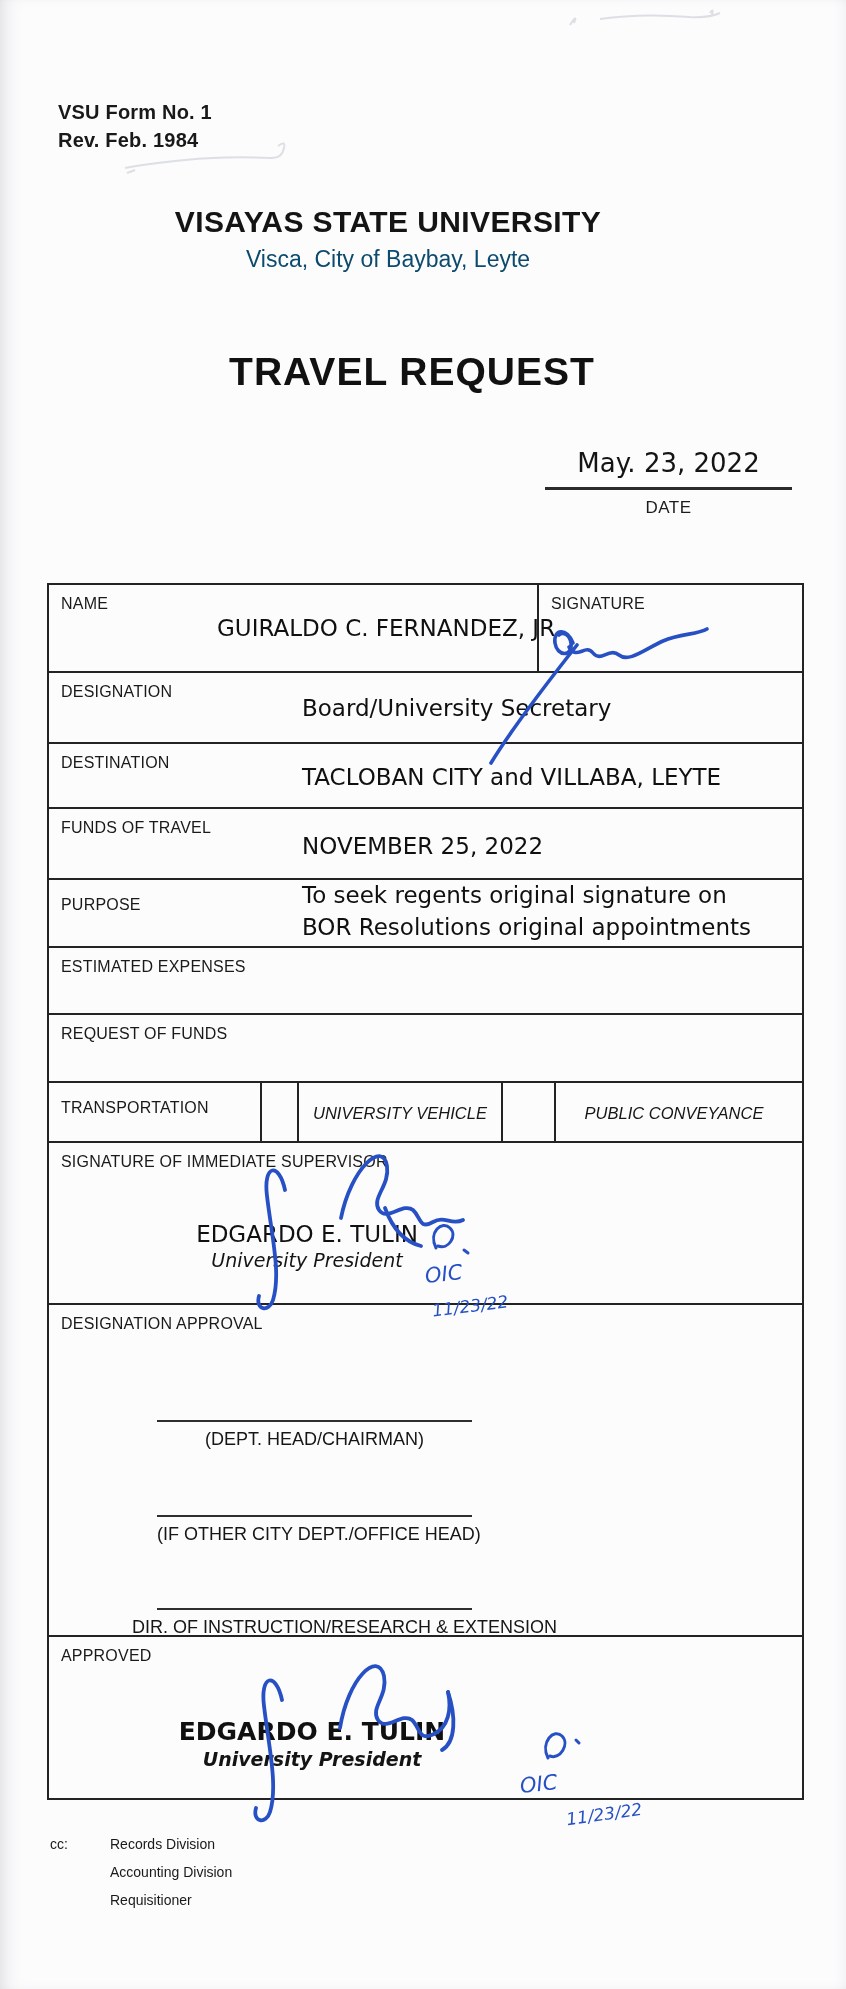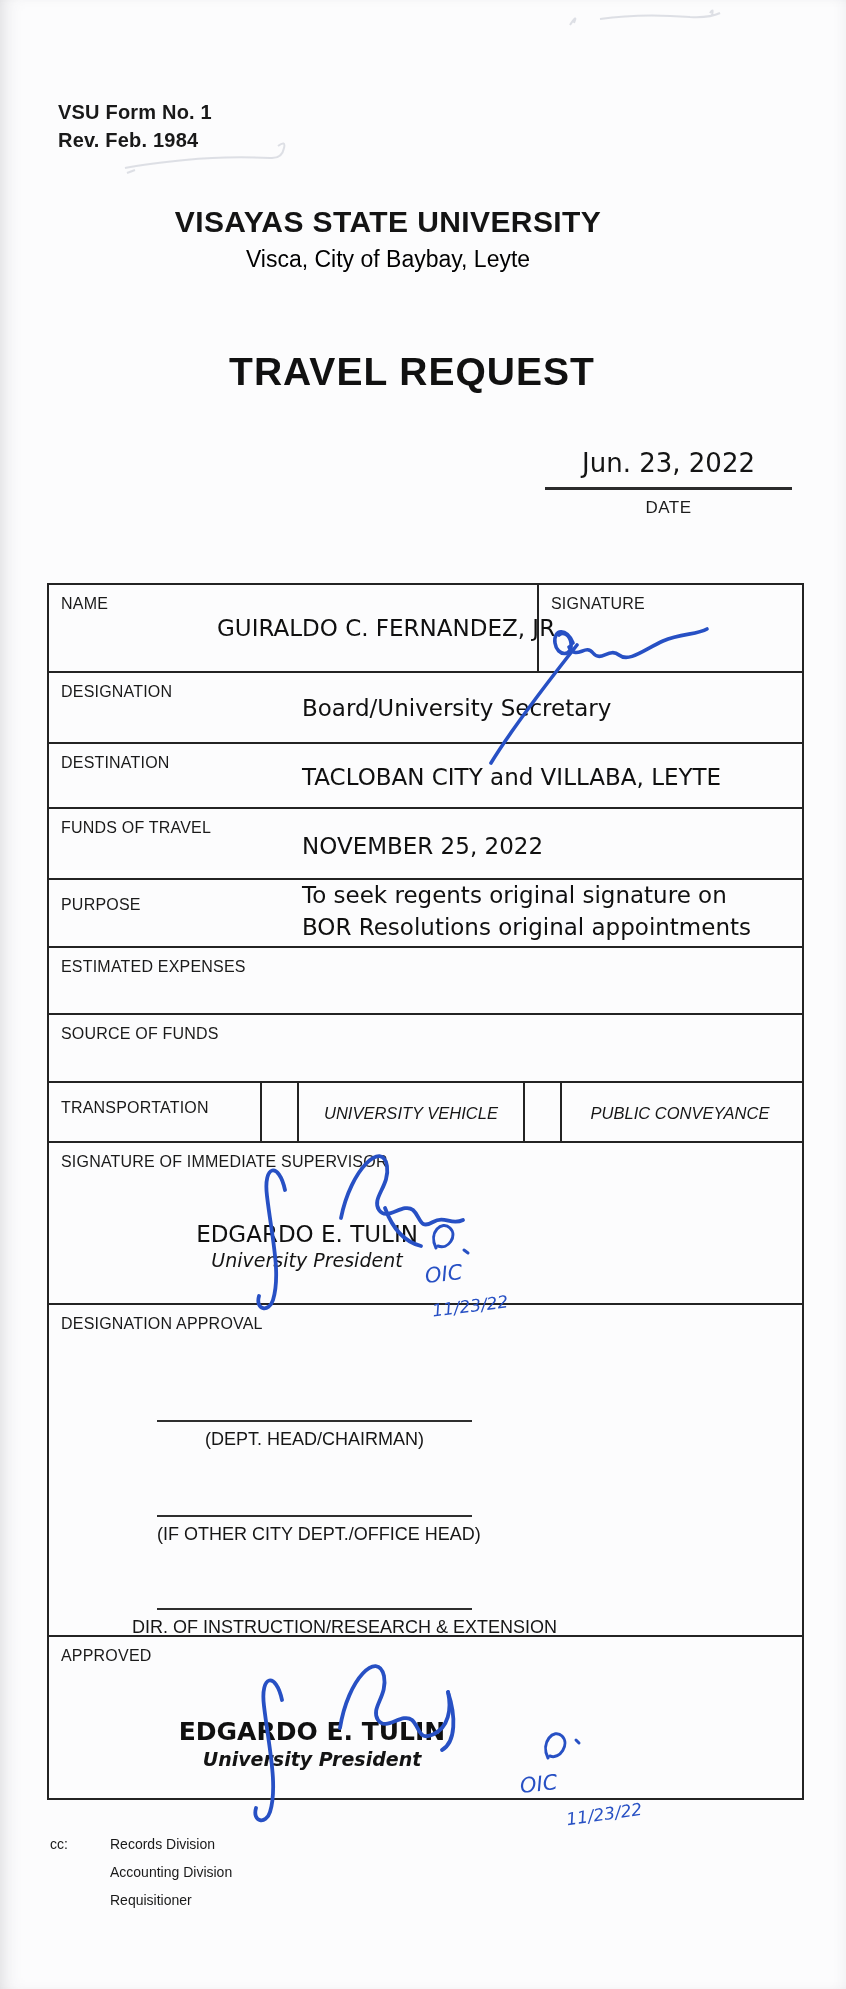--- a/index.html
+++ b/index.html
@@ -6,21 +6,21 @@
   .page{
     position:relative;width:846px;height:1989px;margin:0 auto;
     background:#fcfcfd;
     box-shadow:inset 14px 0 22px -16px rgba(60,60,70,.25), inset -10px 0 18px -14px rgba(60,60,70,.12);
     font-family:"Liberation Sans", sans-serif;color:#1b1b1b;overflow:hidden;
   }
   .abs{position:absolute;}
   
   .form-meta{left:58px;top:98px;font-size:20px;line-height:28px;font-weight:bold;letter-spacing:.2px;color:#191919;}
   .uni-name{left:0;top:205px;width:776px;text-align:center;font-size:30px;font-weight:bold;letter-spacing:.4px;color:#141414;}
-  .uni-addr{left:0;top:246px;width:776px;text-align:center;font-size:23px;color:#000000;}
+  .uni-addr{left:0;top:246px;width:776px;text-align:center;font-size:23px;color:#0c4a6e;}
   .doc-title{left:0;top:350px;width:824px;text-align:center;font-size:39px;font-weight:900;letter-spacing:1px;color:#111;}
   
   .date-value{left:545px;top:448px;width:247px;text-align:center;font-family:"DejaVu Sans",sans-serif;font-size:26px;color:#141414;}
   .date-line{left:545px;top:487px;width:247px;height:3px;background:#2b2b2b;}
   .date-label{left:545px;top:498px;width:247px;text-align:center;font-size:17px;letter-spacing:.5px;color:#1c1c1c;}
   
   .form-table{left:47px;top:583px;width:757px;height:1217px;border:2px solid #232323;box-sizing:border-box;display:flex;flex-direction:column;}
   .trow{position:relative;box-sizing:border-box;border-bottom:2px solid #232323;}
   .trow:last-child{border-bottom:none;}
   .cell{position:relative;box-sizing:border-box;height:100%;float:left;}
@@ -57,21 +57,21 @@
 
   <div class="abs form-meta">
     <div>VSU Form No. 1</div>
     <div>Rev. Feb. 1984</div>
   </div>
 
   <div class="abs uni-name">VISAYAS STATE UNIVERSITY</div>
   <div class="abs uni-addr">Visca, City of Baybay, Leyte</div>
   <div class="abs doc-title">TRAVEL REQUEST</div>
 
-  <div class="abs date-value">Jun. 23, 2022</div>
+  <div class="abs date-value">May. 23, 2022</div>
   <div class="abs date-line"></div>
   <div class="abs date-label">DATE</div>
 
   <div class="abs form-table">
 
     <div class="trow" style="height:88px;">
       <div class="cell" style="width:488px;">
         <span class="flabel">NAME</span>
         <span class="fvalue" style="top:30px;left:168px;">GUIRALDO C. FERNANDEZ, JR.</span>
       </div>
@@ -99,33 +99,33 @@
       <span class="flabel" style="top:16px;">PURPOSE</span>
       <span class="fvalue" style="top:2px;left:253px;">To seek regents original signature on</span>
       <span class="fvalue" style="top:34px;left:253px;">BOR Resolutions original appointments</span>
     </div>
 
     <div class="trow" style="height:67px;">
       <span class="flabel">ESTIMATED EXPENSES</span>
     </div>
 
     <div class="trow" style="height:68px;">
-      <span class="flabel">SOURCE OF FUNDS</span>
+      <span class="flabel">REQUEST OF FUNDS</span>
     </div>
 
     <div class="trow" style="height:60px;">
       <div class="cell" style="width:211px;">
         <span class="flabel" style="top:16px;">TRANSPORTATION</span>
       </div>
       <div class="cell vline" style="width:37px;"></div>
-      <div class="cell vline" style="width:226px;">
+      <div class="cell vline" style="width:204px;">
         <span class="opt">UNIVERSITY VEHICLE</span>
       </div>
       <div class="cell vline" style="width:37px;"></div>
-      <div class="cell vline" style="width:238px;">
+      <div class="cell vline" style="width:238px;margin-left:16px;">
         <span class="opt">PUBLIC CONVEYANCE</span>
       </div>
     </div>
 
     <div class="trow" style="height:162px;">
       <span class="flabel">SIGNATURE OF IMMEDIATE SUPERVISOR</span>
       <div class="sig-block abs" style="left:118px;top:78px;width:280px;">
         <div class="sig-name">EDGARDO E. TULIN</div>
         <div class="sig-title">University President</div>
       </div>

